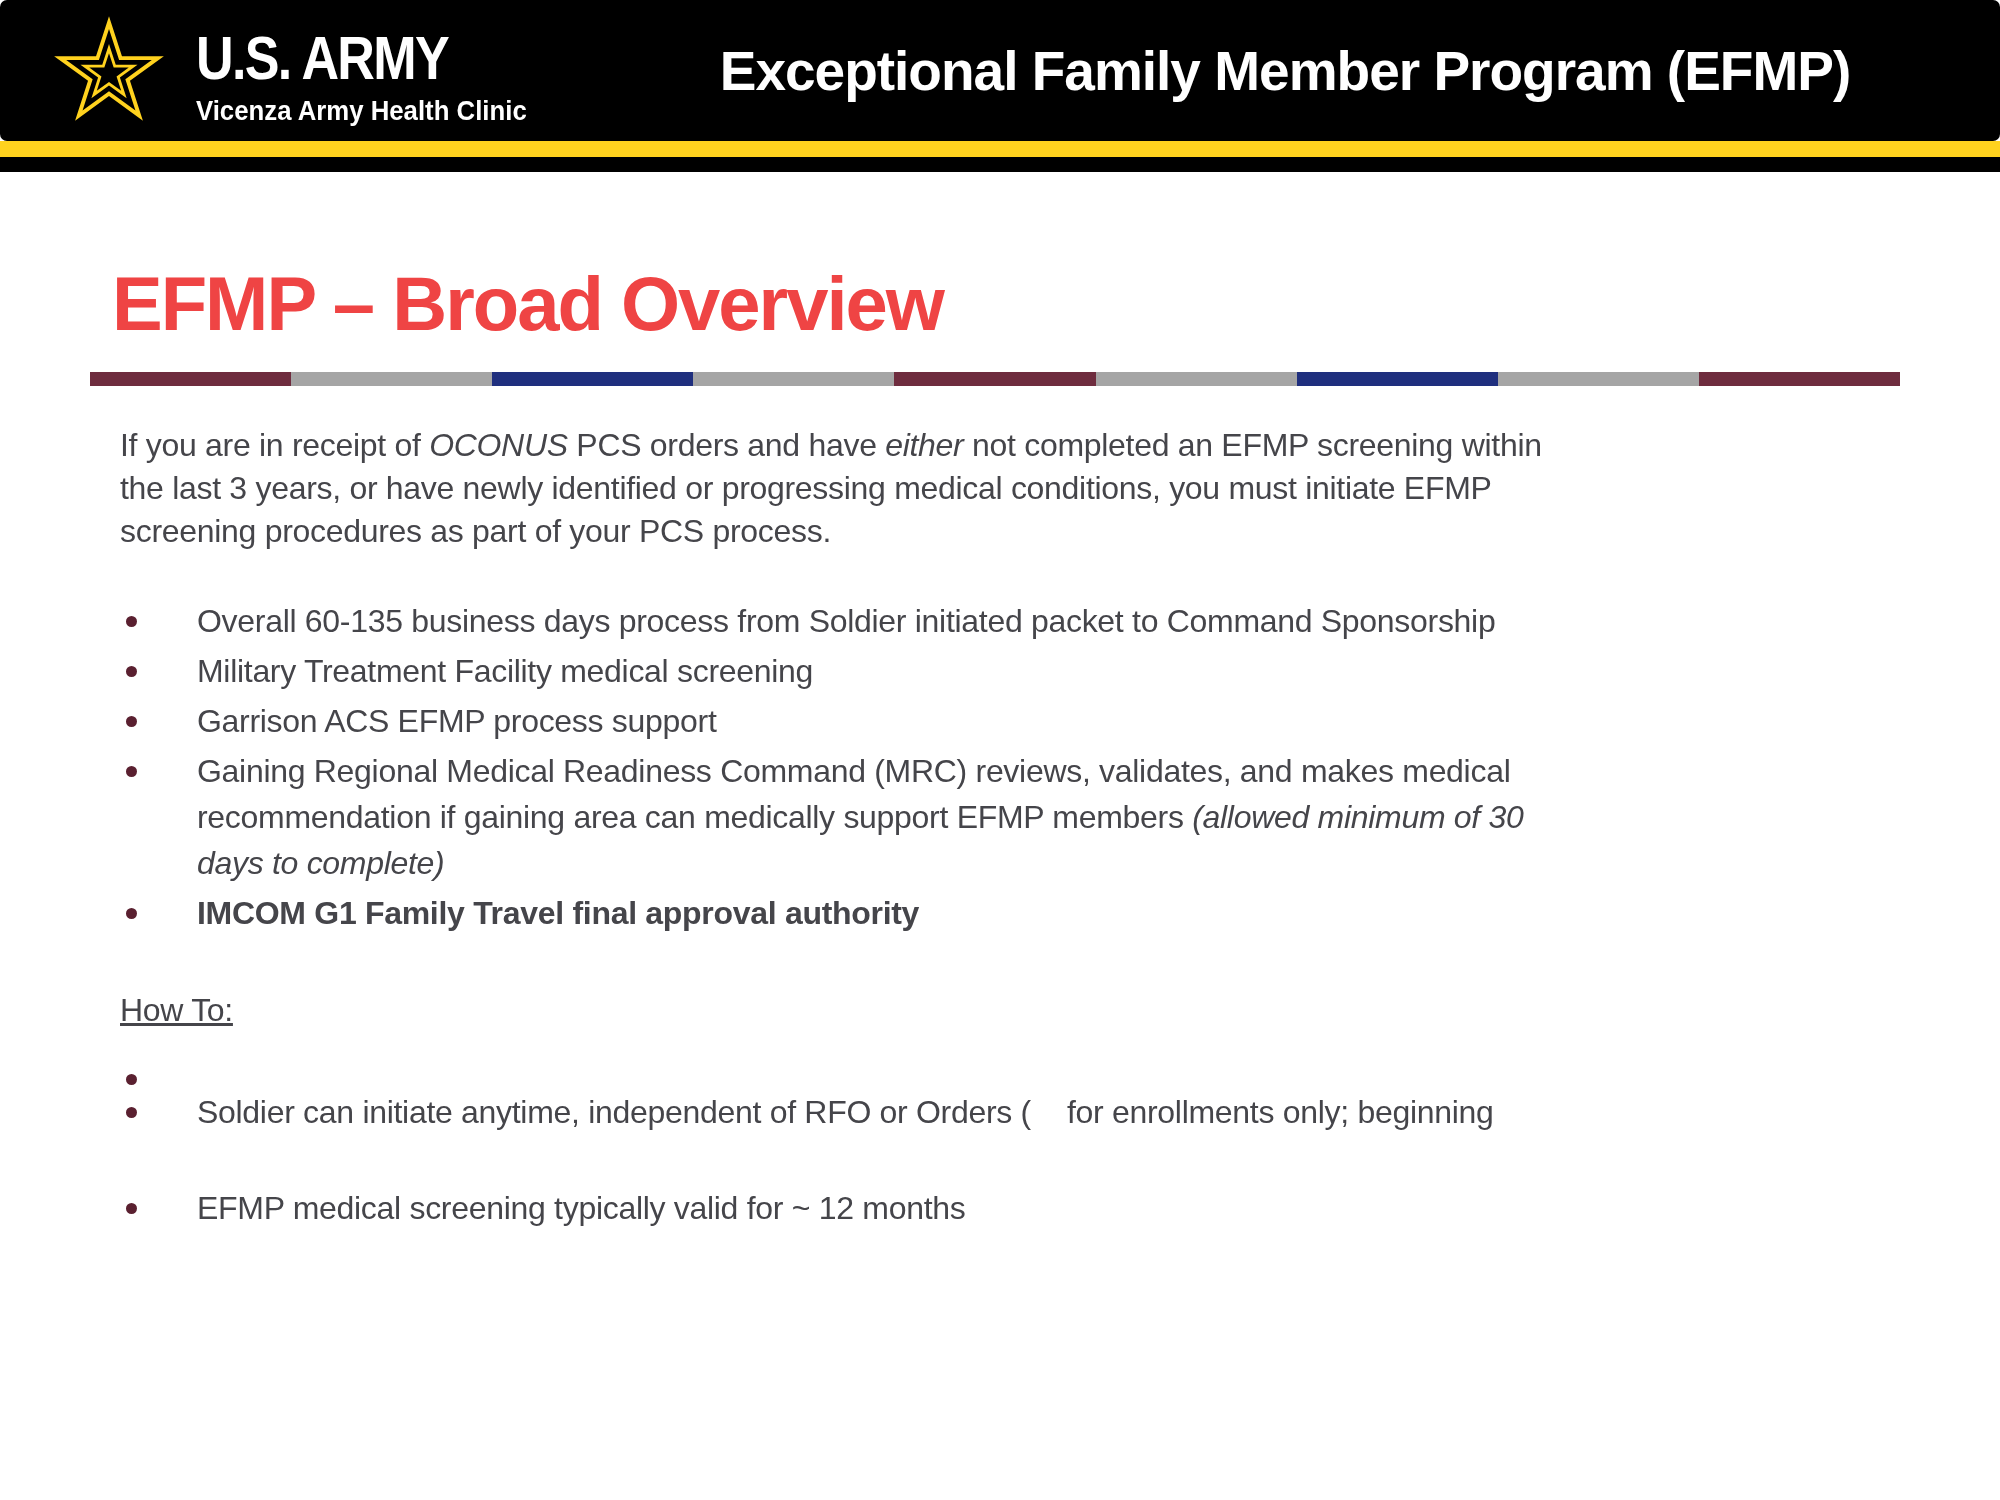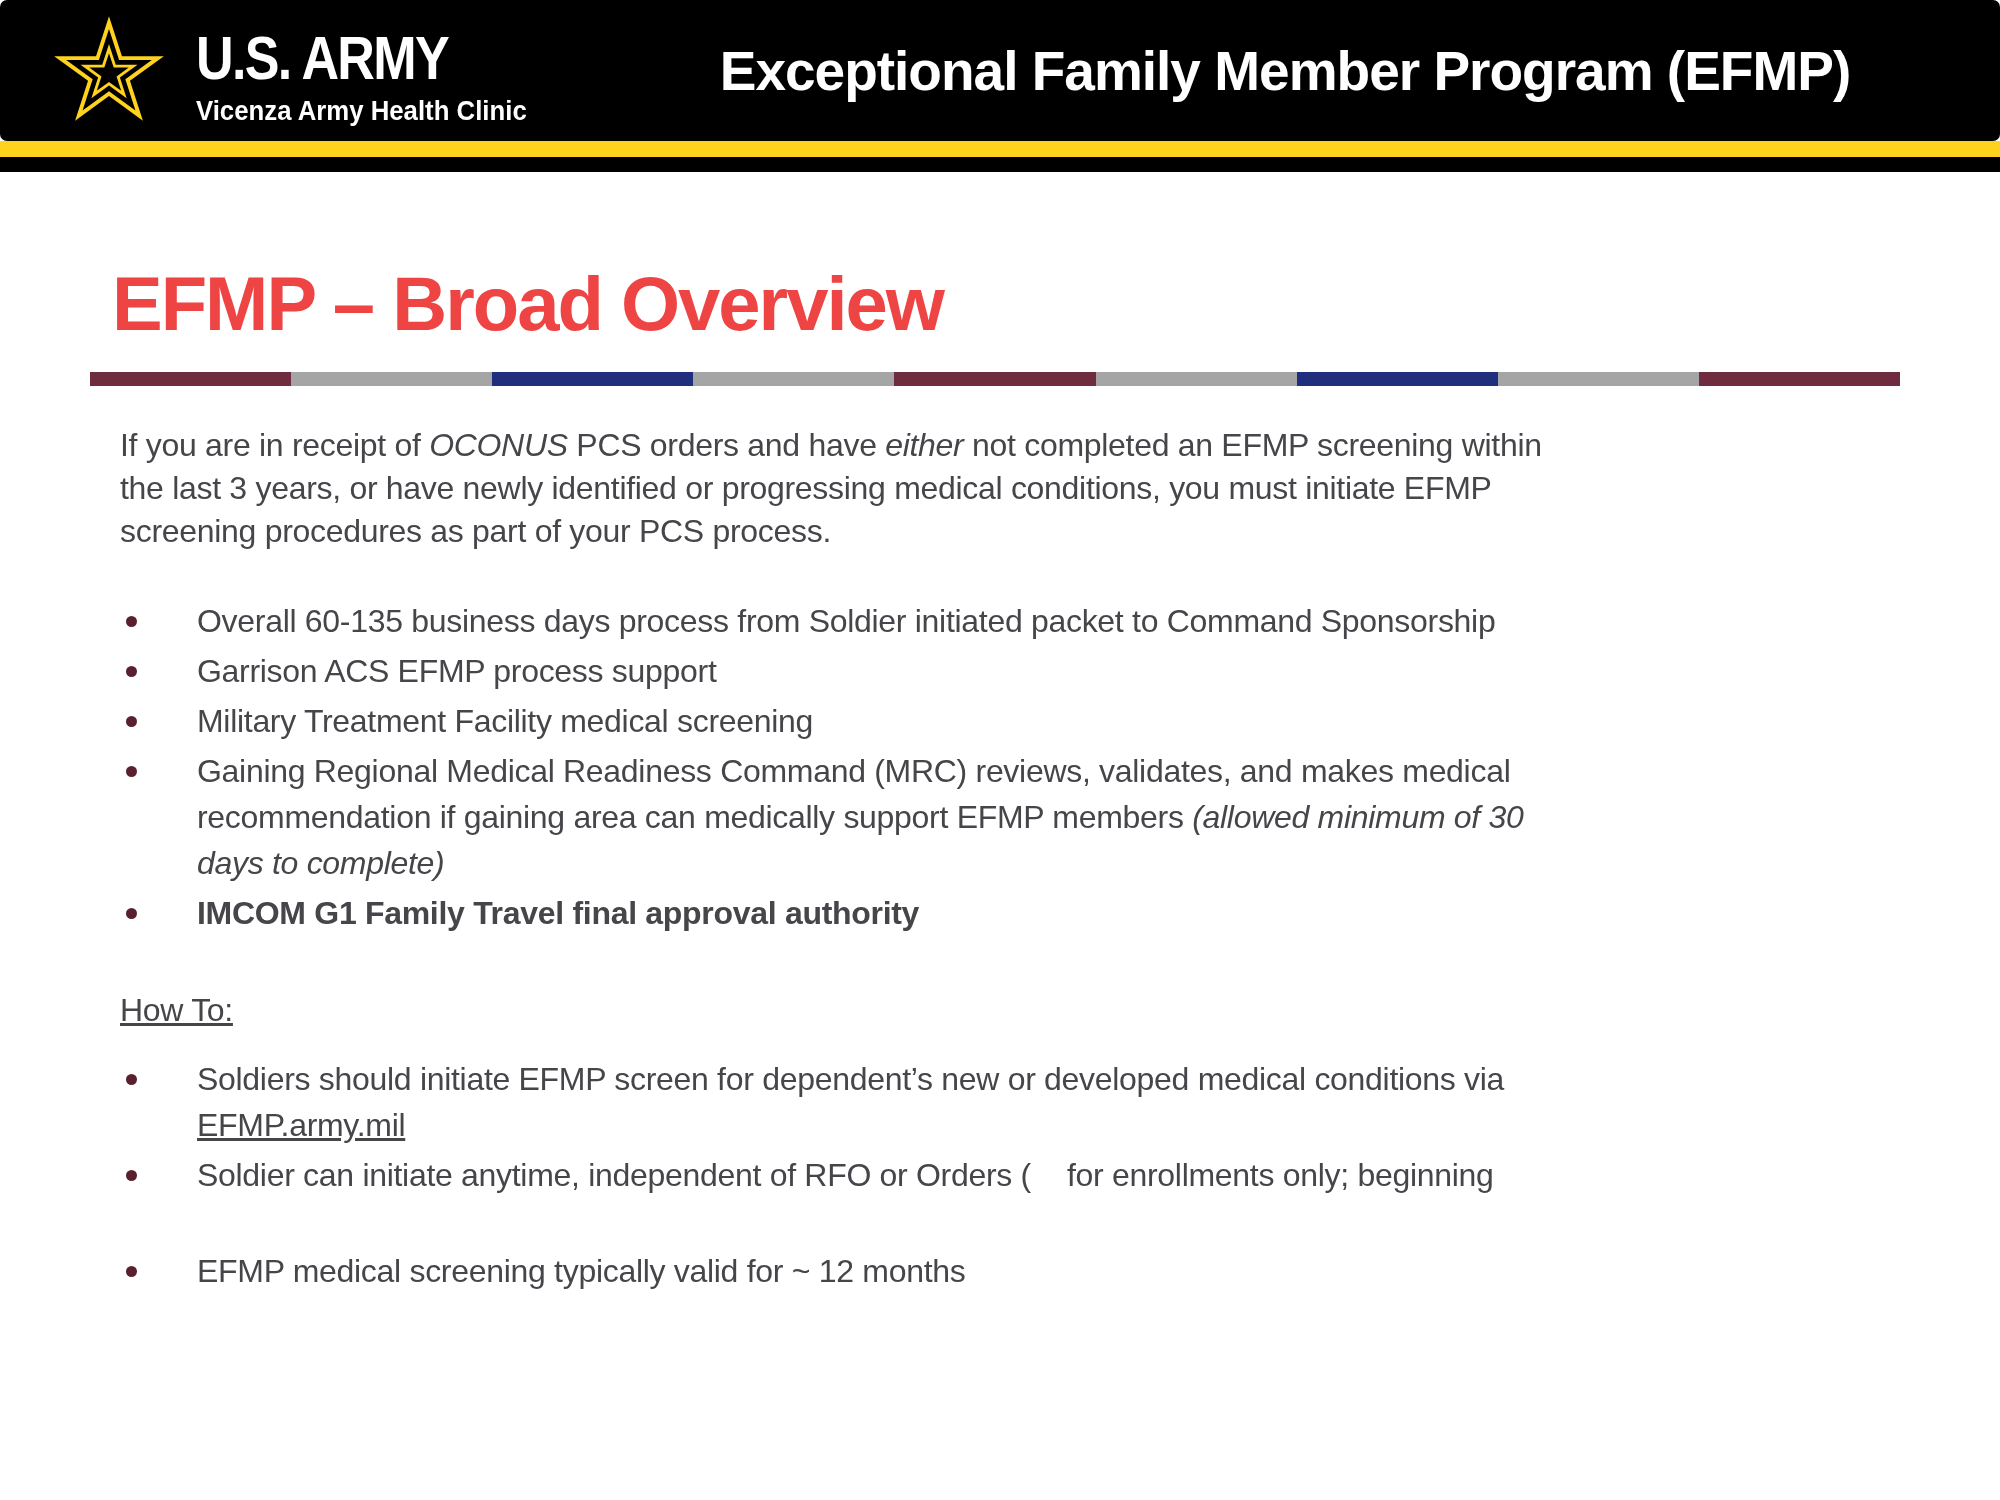--- a/index.html
+++ b/index.html
@@ -101,27 +101,27 @@
       <div class="bullet-row">
         <div class="dot-cell">
           <span class="dot"></span>
         </div>
         <div class="b-text"><span>Overall 60-135 business days process from Soldier initiated packet to Command Sponsorship</span></div>
       </div>
       <div class="bullet-row">
         <div class="dot-cell">
           <span class="dot"></span>
         </div>
-        <div class="b-text"><span>Garrison ACS EFMP process support</span></div>
+        <div class="b-text"><span>Military Treatment Facility medical screening</span></div>
       </div>
       <div class="bullet-row">
         <div class="dot-cell">
           <span class="dot"></span>
         </div>
-        <div class="b-text"><span>Military Treatment Facility medical screening</span></div>
+        <div class="b-text"><span>Garrison ACS EFMP process support</span></div>
       </div>
       <div class="bullet-row">
         <div class="dot-cell">
           <span class="dot"></span>
         </div>
         <div class="b-text"><span>Gaining Regional Medical Readiness Command (MRC) reviews, validates, and makes medical</span><br><span>recommendation if gaining area can medically support EFMP members </span><span style="font-style: italic;">(allowed minimum of 30</span><br><span style="font-style: italic;">days to complete)</span></div>
       </div>
       <div class="bullet-row">
         <div class="dot-cell">
           <span class="dot"></span>
@@ -130,21 +130,20 @@
       </div>
     </div>
 
   <div class="howto-label body-text">How To:</div>
 
   <div class="bullet-list body-text" id="list-howto">
       <div class="bullet-row">
         <div class="dot-cell">
           <span class="dot"></span>
         </div>
-        <div class="b-text"><span>Soldiers should initiate EFMP screen for dependent’s new or developed medical conditions via</span><br><span style="text-decoration: underline;">EFMP.army.mil</span></div>
       </div>
       <div class="bullet-row">
         <div class="dot-cell">
           <span class="dot"></span>
         </div>
         <div class="b-text"><span>Soldier can initiate anytime, independent of RFO or Orders (</span><span style=" margin-left: 36px;">for enrollments only</span><span>; beginning</span><br><br></div>
       </div>
       <div class="bullet-row">
         <div class="dot-cell">
           <span class="dot"></span>

